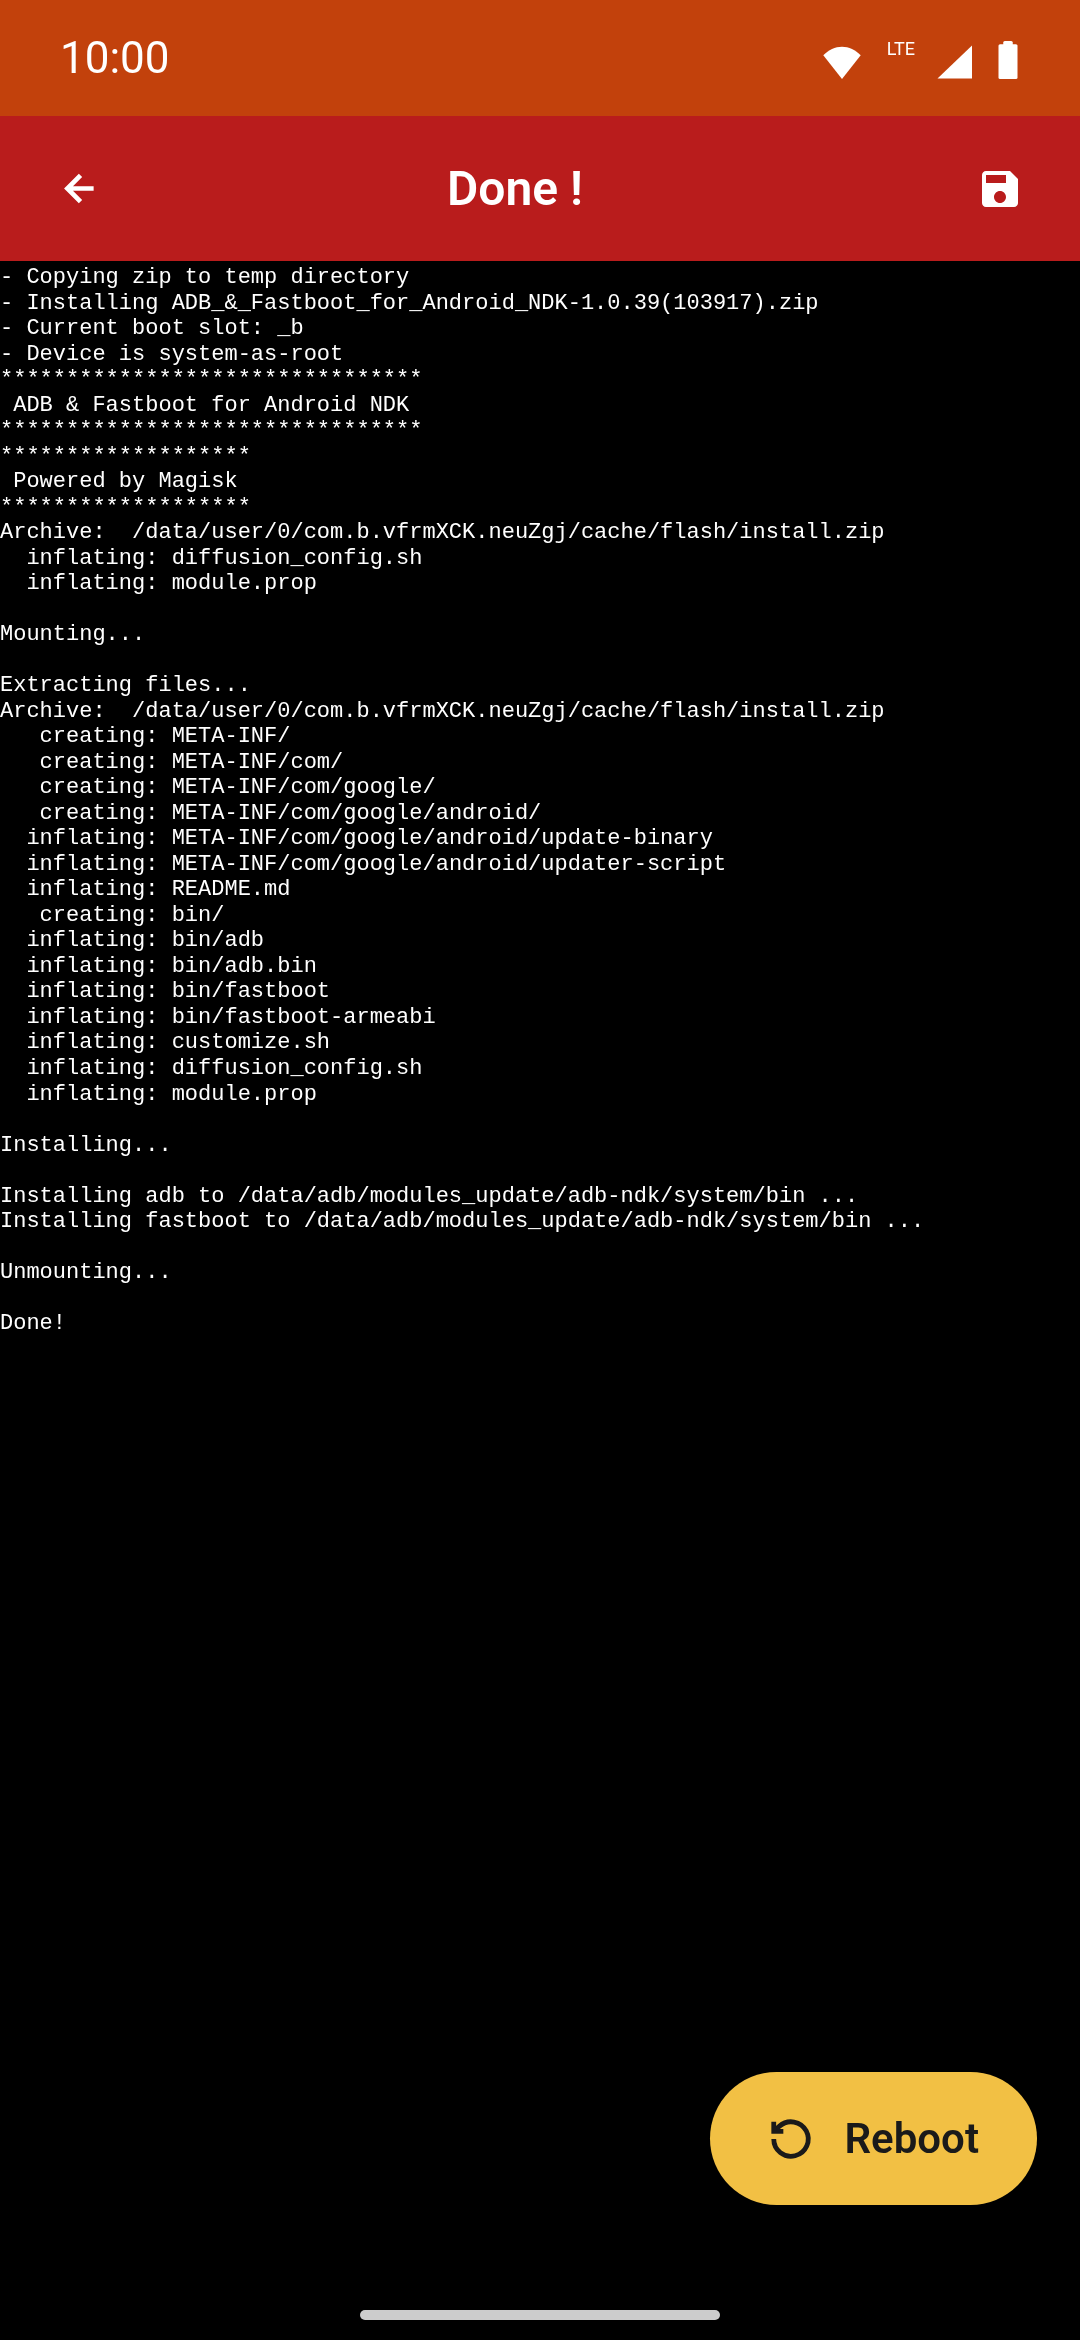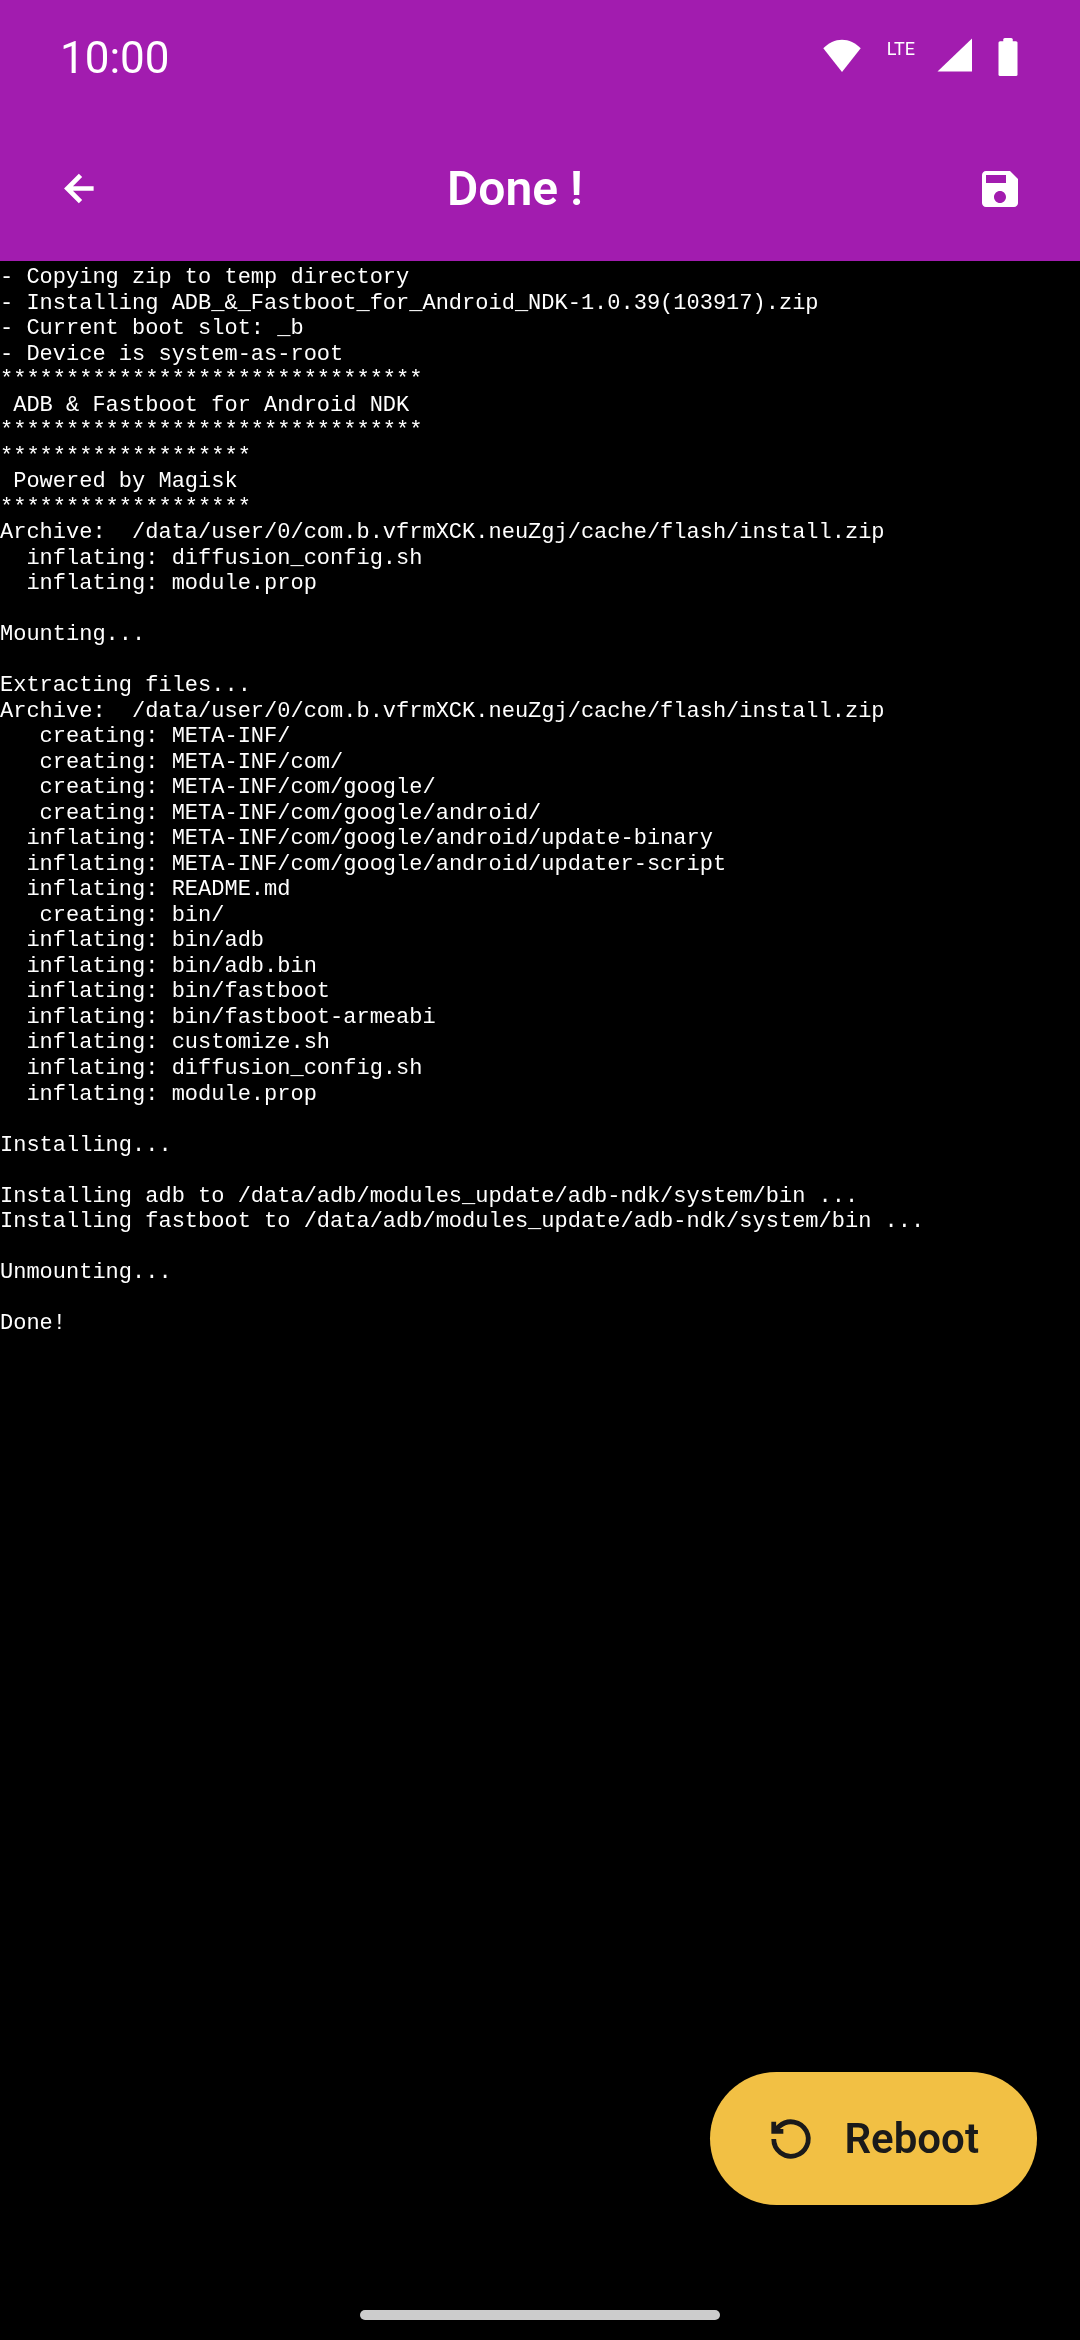--- a/index.html
+++ b/index.html
@@ -15,39 +15,39 @@
       color: #ffffff;
       overflow: hidden;
       position: relative;
     }
     .status-bar {
       height: 116px;
       display: flex;
       justify-content: space-between;
       align-items: center;
       padding: 0 60px 0 60px;
-      background: #a21caf;
+      background: #c2410c;
     }
     .status-time {
       font-size: 44px;
       font-weight: 400;
       color: #ffffff;
     }
     .status-icons {
       display: flex;
-      align-items: flex-start;
+      align-items: flex-end;
       gap: 24px;
     }
     .wifi-icon, .signal-icon, .battery-icon {
       display: inline-flex;
       align-items: center;
     }
     .app-bar {
       height: 145px;
-      background: #a21caf;
+      background: #b91c1c;
       display: flex;
       align-items: center;
       justify-content: space-between;
       padding: 0 55px;
     }
     .back-button {
       width: 50px;
       height: 50px;
       display: flex;
       align-items: center;

